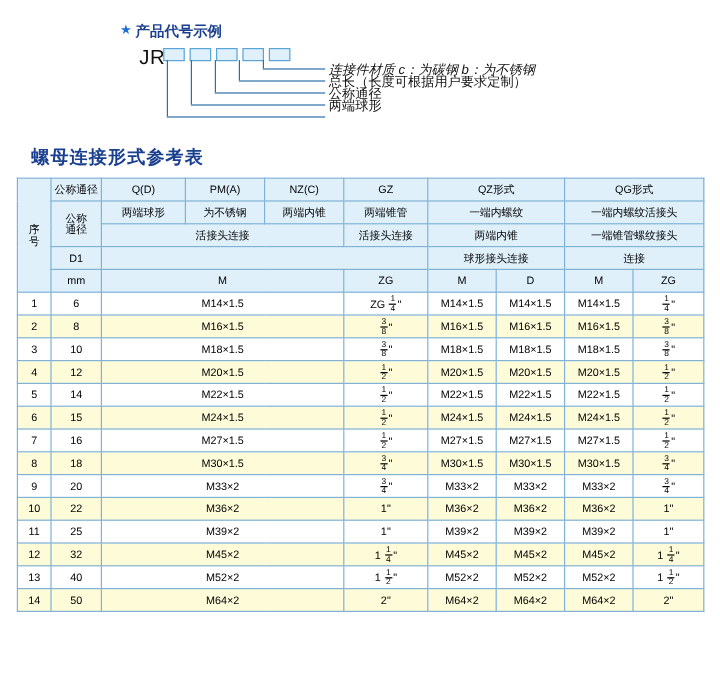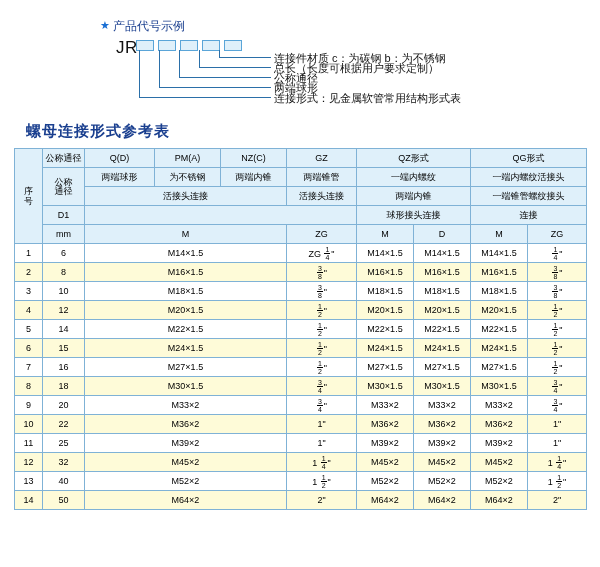--- a/index.html
+++ b/index.html
@@ -19,21 +19,21 @@
   
   .legend-block {
     position: relative;
     height: 118px;
   }
   .legend-title {
     position: absolute;
     left: 113px;
     top: 18px;
     font-size: 12px;
-    font-weight: normal;
+    font-weight: bold;
     color: #1a3f8f;
     white-space: nowrap;
   }
   .star-icon {
     position: absolute;
     left: 100px;
     top: 19px;
     color: #1a6fd4;
     font-size: 11px;
     line-height: 12px;
@@ -157,25 +157,24 @@
 
   <div class="vline" style="left:179px; top:50px; height:27px;"></div>
   <div class="hline" style="left:179px; top:77px; width:92px;"></div>
 
   <div class="vline" style="left:159px; top:50px; height:37px;"></div>
   <div class="hline" style="left:159px; top:87px; width:112px;"></div>
 
   <div class="vline" style="left:139px; top:50px; height:47px;"></div>
   <div class="hline" style="left:139px; top:97px; width:132px;"></div>
 
-  <div class="legend-item" style="left:274px; top:51px;">连接件材质  c：为碳钢  b：为不锈钢</div>
+  <div class="legend-item" style="left:274px; top:51px;font-style:italic;">连接件材质  c：为碳钢  b：为不锈钢</div>
   <div class="legend-item" style="left:274px; top:61px;">总长（长度可根据用户要求定制）</div>
   <div class="legend-item" style="left:274px; top:71px;">公称通径</div>
   <div class="legend-item" style="left:274px; top:81px;">两端球形</div>
-  <div class="legend-item" style="left:274px; top:91px;">连接形式：见金属软管常用结构形式表</div>
 </div>
 
 <div class="section-heading">螺母连接形式参考表</div>
 
 <div class="table-wrap">
 <table class="spec">
   <colgroup>
     <col style="width:28px">
     <col style="width:42px">
     <col style="width:70px">

